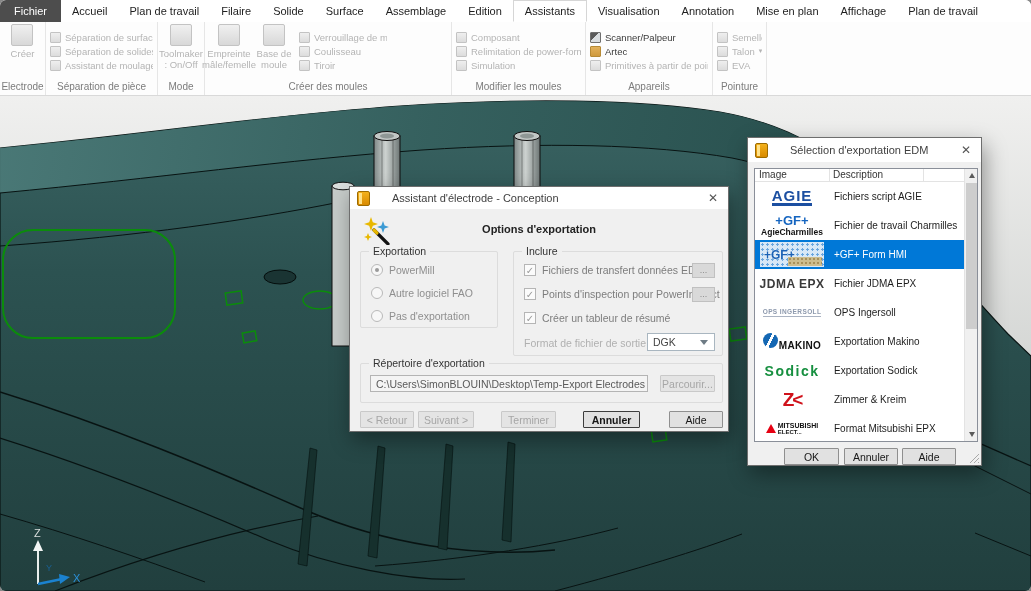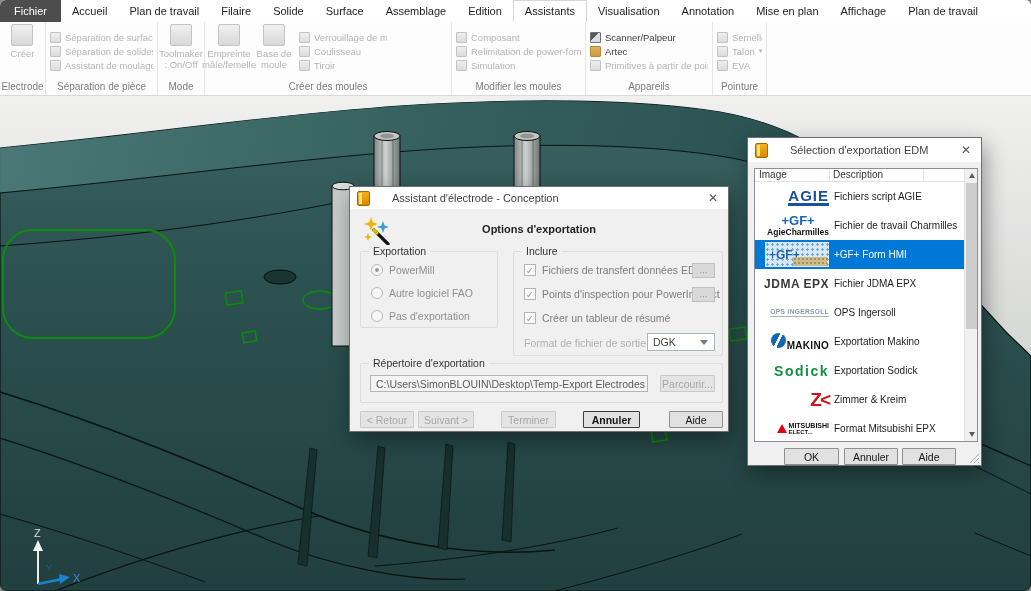--- a/index.html
+++ b/index.html
@@ -56,21 +56,21 @@
   
   #edmlist{position:absolute;left:6px;top:30px;width:224px;height:274px;background:#fff;border:1px solid #8a8f99;overflow:hidden;}
   #edmhead{position:relative;height:13px;border-bottom:1px solid #e3e3e3;font-size:10px;color:#333;}
   #edmhead .h1{position:absolute;left:4px;top:0;}
   #edmhead .h2{position:absolute;left:78px;top:0;}
   #edmhead .vd1{position:absolute;left:74px;top:0;bottom:0;width:1px;background:#e3e3e3;}
   #edmhead .vd2{position:absolute;left:168px;top:0;bottom:0;width:1px;background:#e3e3e3;}
   #edmrows{position:absolute;left:0;top:13px;right:13px;bottom:0;}
   .lrow{height:29px;display:flex;align-items:center;overflow:hidden;}
   .lrow.sel{background:#0078d7;}
-  .limg{width:74px;flex:0 0 auto;display:flex;align-items:center;justify-content:flex-end;}
+  .limg{width:74px;flex:0 0 auto;display:flex;align-items:center;justify-content:center;}
   .ldesc{font-size:10px;color:#1d1d1d;padding-left:5px;white-space:nowrap;}
   .lrow.sel .ldesc{color:#fff;}
   .lg-agie{font-weight:bold;font-size:15px;color:#1c4fa1;border-bottom:3px solid #1c4fa1;letter-spacing:1px;line-height:1;}
   .lg-gfwrap{display:flex;flex-direction:column;align-items:center;line-height:1.05;}
   .lg-gf{color:#1565c0;font-weight:bold;font-size:13px;}
   .lg-ac{font-size:8.5px;font-weight:bold;color:#111;}
   .lg-hmi{width:64px;height:25px;position:relative;background:radial-gradient(#6aa6dd 32%,rgba(255,255,255,0) 36%) 0 0/5px 5px,#d8e8f6;display:flex;align-items:center;padding-left:4px;}
   .lg-hmi b{color:#1b62b5;font-size:12px;text-shadow:0 0 2px #fff;}
   .lg-hmi::after{content:"";position:absolute;right:2px;bottom:1px;width:34px;height:9px;background:radial-gradient(#a8905a 36%,rgba(255,255,255,0) 40%) 0 0/4px 4px,#cdbd8d;}
   .lg-jdma{font-size:12px;color:#3a3a3a;letter-spacing:.5px;}

